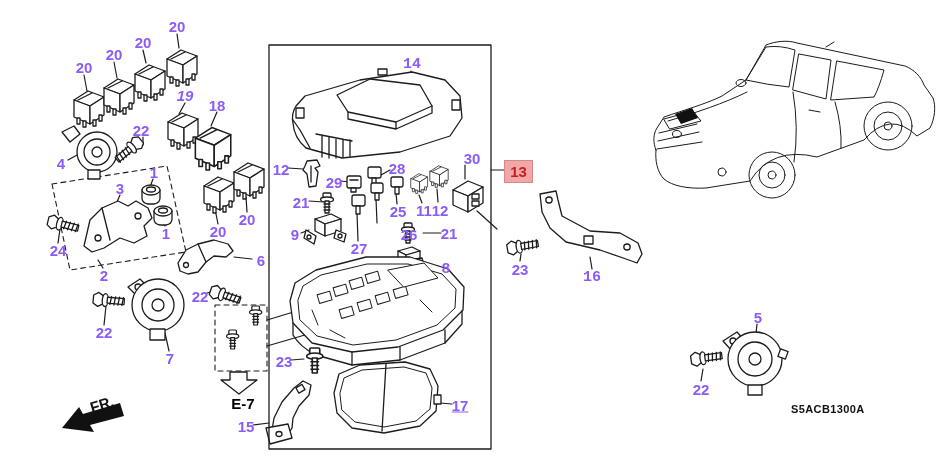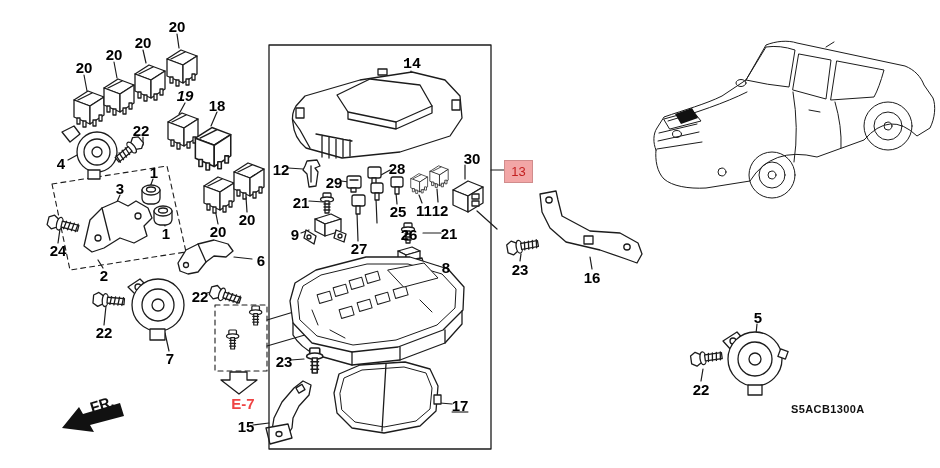--- a/index.html
+++ b/index.html
@@ -8,28 +8,28 @@
   .stage svg{position:absolute;left:0;top:0}
   
   .art path,.art rect,.art polygon,.art ellipse,.art circle,.art line,.art polyline{
       stroke:#1c1c1c;stroke-width:1.3;fill:none;stroke-linejoin:round;stroke-linecap:round}
   .art .wf{fill:#ffffff}
   .art .blk{fill:#111111;stroke:none}
   .art .thin *,.art .thin{stroke-width:1}
   .art .dash{stroke-dasharray:5 4;stroke-width:1.1}
   .art .ldr line{stroke-width:1.2}
   .part-label{position:absolute;transform:translate(-50%,-50%);font-weight:700;
-      font-size:15px;color:#000000;white-space:nowrap;line-height:1}
+      font-size:15px;color:#8b5cf6;white-space:nowrap;line-height:1}
   .ref-badge{position:absolute;left:504px;top:160px;width:27px;height:21px;
       display:flex;align-items:center;justify-content:center;
-      font-weight:400;font-size:13px;line-height:1}
+      font-weight:700;font-size:15px;line-height:1}
   .code-text{position:absolute;left:791px;top:403px;font-weight:700;font-size:11px;
       color:#111;letter-spacing:.4px}
   .e7-text{position:absolute;left:243px;top:403px;transform:translate(-50%,-50%);
-      font-weight:800;font-size:15px;color:#ef4444}
+      font-weight:800;font-size:15px;color:#000000}
 </style>
 </head>
 <body>
 
 <div class="stage">
 
 <svg class="art" width="940" height="468" viewBox="0 0 940 468" xmlns="http://www.w3.org/2000/svg" xmlns:xlink="http://www.w3.org/1999/xlink">
   <defs>
     <g id="relay">
       <polygon class="wf" points="2,12 16,3 32,9 18,18"></polygon>
@@ -384,21 +384,21 @@
       <div class="part-label" style="left: 378px; top: 234px; margin-left: 31px;">26</div>
       <div class="part-label" style="left: 398px; top: 211px;">25</div>
       <div class="part-label" style="left: 424px; top: 210px;">11</div>
       <div class="part-label" style="left: 440px; top: 210px;">12</div>
       <div class="part-label" style="left: 472px; top: 158px; text-align: right;">30</div>
       <div class="part-label" style="left: 449px; top: 233px;">21</div>
       <div class="part-label" style="left: 446px; top: 267px;">8</div>
       <div class="part-label" style="left: 284px; top: 361px;">23</div>
       <div class="part-label" style="left: 460px; top: 405px; text-decoration: underline;">17</div>
       <div class="part-label" style="left: 520px; top: 269px;">23</div>
-      <div class="part-label" style="left: 592px; top: 277px;">16</div>
+      <div class="part-label" style="left: 592px; top: 277px; font-family: Liberation Mono, monospace;">16</div>
       <div class="part-label" style="left: 758px; top: 317px;">5</div>
       <div class="part-label" style="left: 701px; top: 389px;">22</div>
     </div>
 
 <div class="ref-badge" id="refBadge" style="background: rgb(242, 166, 166); color: rgb(195, 32, 32); border: 1px solid rgb(208, 140, 140);">13</div>
 
 <div class="e7-text">E-7</div>
 <div class="code-text">S5ACB1300A</div>
 
 </div>

